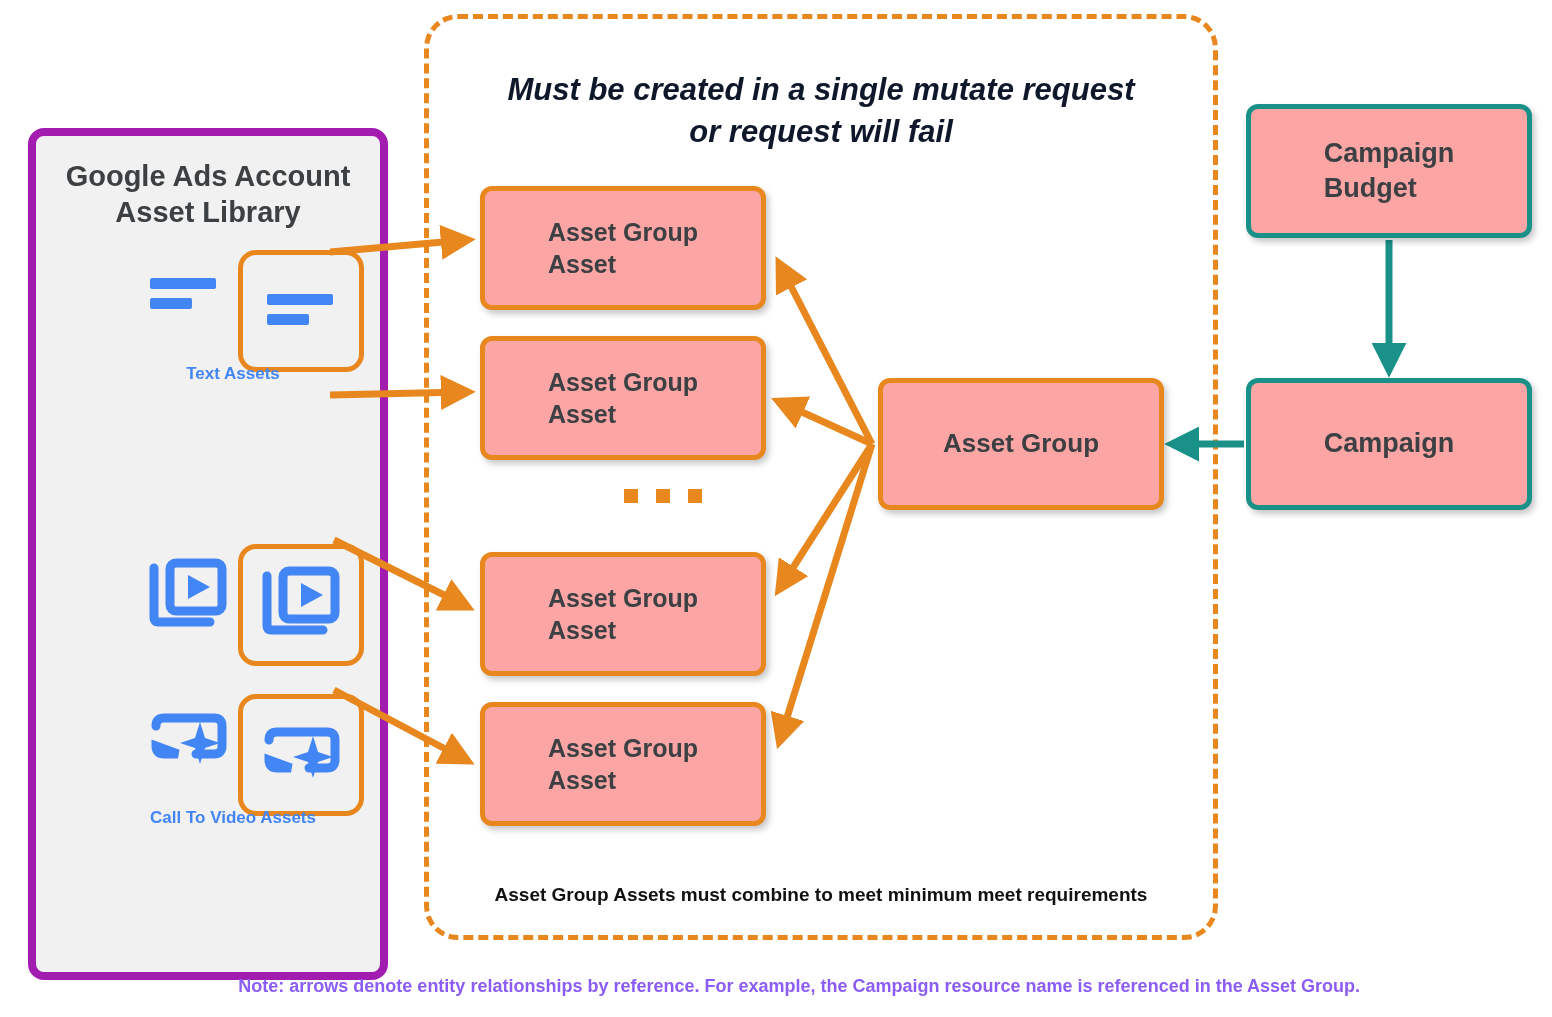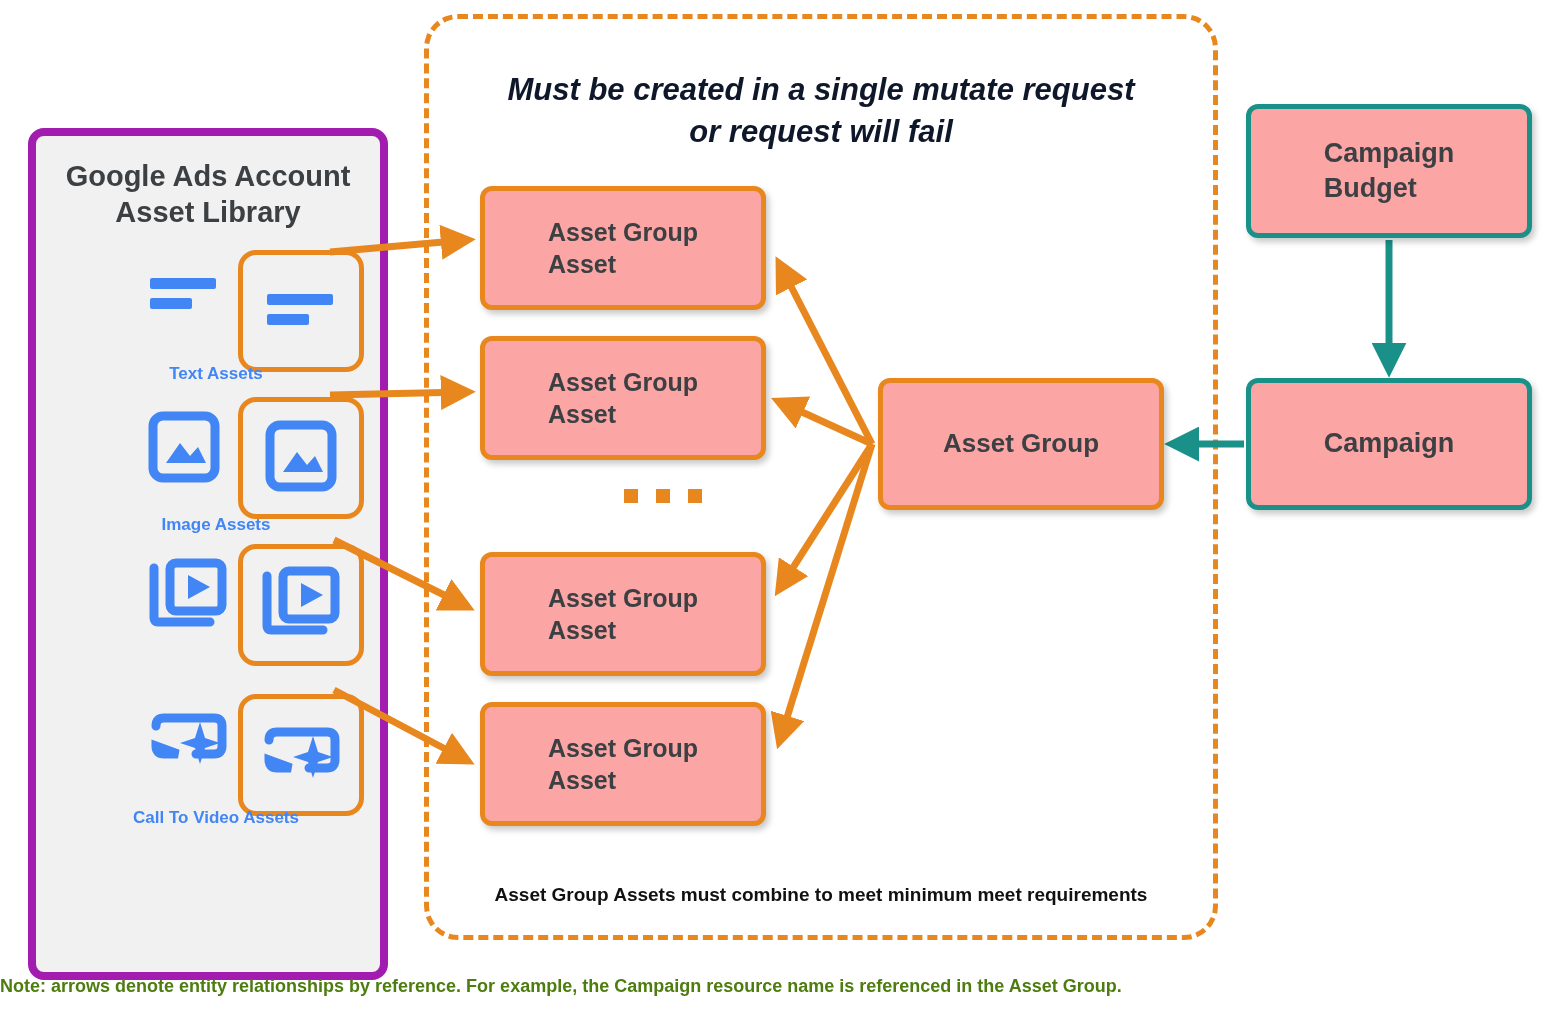--- a/index.html
+++ b/index.html
@@ -29,34 +29,34 @@
   .mutate-title{
     position:absolute;left:0;top:50px;width:100%;text-align:center;
     font-size:31px;font-weight:bold;font-style:italic;line-height:1.35;
     color:#0f172a;white-space:pre-line;
   }
   .mutate-foot{
     position:absolute;left:0;top:865px;width:100%;text-align:center;
     font-size:19px;font-weight:bold;color:#111111;
   }
   .footer-note{
-    position:absolute;left:0;top:976px;width:1360px;text-align:left;
-    font-size:18px;font-weight:bold;color:#4d7c0f;
+    position:absolute;left:0;top:976px;width:1360px;text-align:right;
+    font-size:18px;font-weight:bold;color:#8b5cf6;
   }
 
   
   .asset-row{position:absolute;left:0;width:360px;}
   .asset-icons{position:relative;height:96px;}
   .icon-plain{position:absolute;left:112px;top:0;}
   .icon-boxed{position:absolute;left:202px;top:-14px;width:126px;height:122px;
     border:5px solid #e8871e;border-radius:18px;box-sizing:border-box;}
   .icon-boxed .inner{position:absolute;left:50%;top:50%;transform:translate(-50%,-50%);}
   .asset-label{
     position:absolute;left:0;width:360px;text-align:center;
-    font-size:17px;font-weight:bold;color:#4285f4;white-space:pre;
+    font-size:17px;font-weight:bold;color:#4285f4;white-space:pre;padding-left:17px;
   }
 
   
   .node{
     position:absolute;box-sizing:border-box;background:#fca5a5;
     border-radius:12px;display:flex;align-items:center;justify-content:center;
     font-weight:bold;color:#3c4043;
     box-shadow:3px 4px 6px rgba(0,0,0,.22);
     white-space:pre-line;line-height:1.3;
   }
@@ -98,39 +98,20 @@
             <svg width="72" height="58" viewBox="0 0 72 58">
               <rect x="2" y="14" width="66" height="11" rx="2" fill="#4285f4"></rect>
               <rect x="2" y="34" width="42" height="11" rx="2" fill="#4285f4"></rect>
             </svg>
           </span>
         </div>
       </div>
       <div class="asset-label" style="top:100px;">Text Assets</div>
     </div>
 
-    <div class="asset-row" style="top:275px;">
-      <div class="asset-icons">
-        <div class="icon-plain">
-          <svg width="72" height="72" viewBox="0 0 72 72">
-            <rect x="5" y="5" width="62" height="62" rx="10" fill="none" stroke="#4285f4" stroke-width="9"></rect>
-            <path d="M18 52 L32 32 L42 45 L50 36 L58 52 Z" fill="#4285f4"></path>
-          </svg>
-        </div>
-        <div class="icon-boxed">
-          <span class="inner">
-            <svg width="72" height="72" viewBox="0 0 72 72">
-              <rect x="5" y="5" width="62" height="62" rx="10" fill="none" stroke="#4285f4" stroke-width="9"></rect>
-              <path d="M18 52 L32 32 L42 45 L50 36 L58 52 Z" fill="#4285f4"></path>
-            </svg>
-          </span>
-        </div>
-      </div>
-      <div class="asset-label" style="top:104px;">Image Assets</div>
-    </div>
 
     <div class="asset-row" style="top:422px;">
       <div class="asset-icons">
         <div class="icon-plain">
           <svg width="80" height="74" viewBox="0 0 80 74">
             <path d="M6 10 L6 60 Q6 64 10 64 L62 64" fill="none" stroke="#4285f4" stroke-width="9" stroke-linecap="round"></path>
             <rect x="22" y="5" width="52" height="48" rx="6" fill="none" stroke="#4285f4" stroke-width="9"></rect>
             <path d="M40 17 L62 29 L40 41 Z" fill="#4285f4"></path>
           </svg>
         </div>

